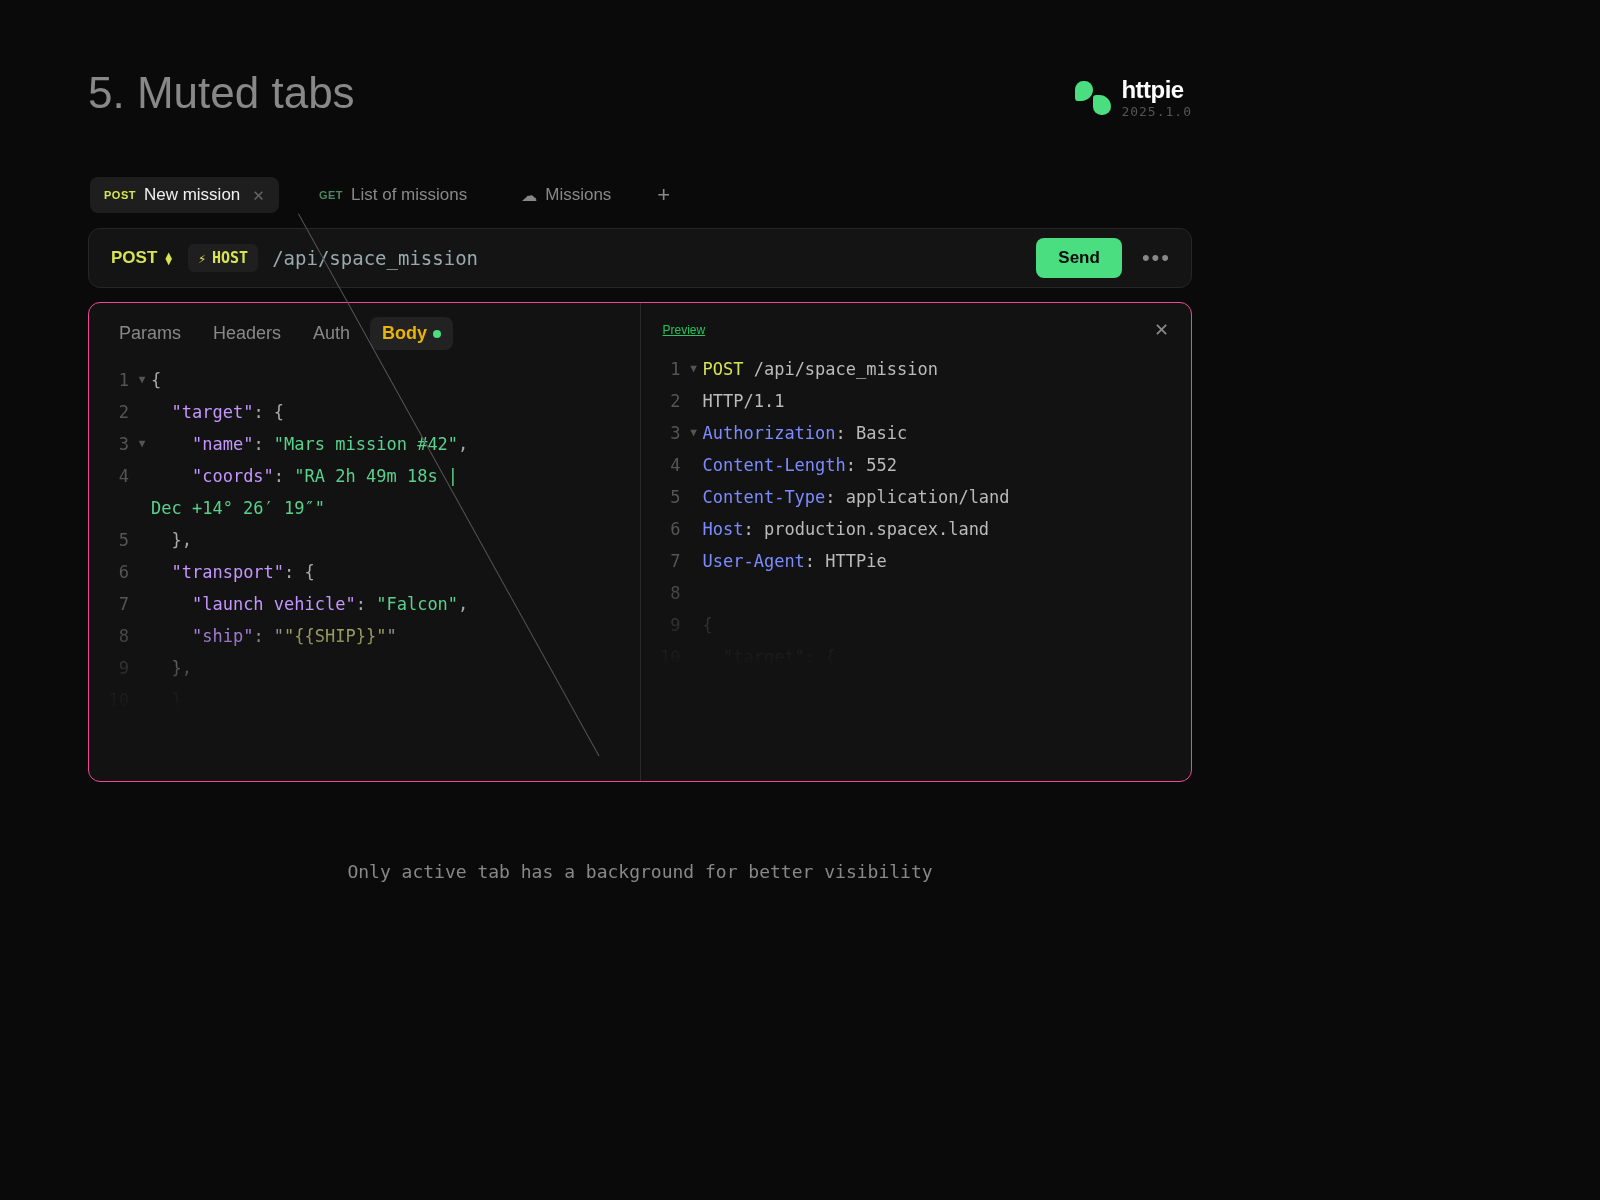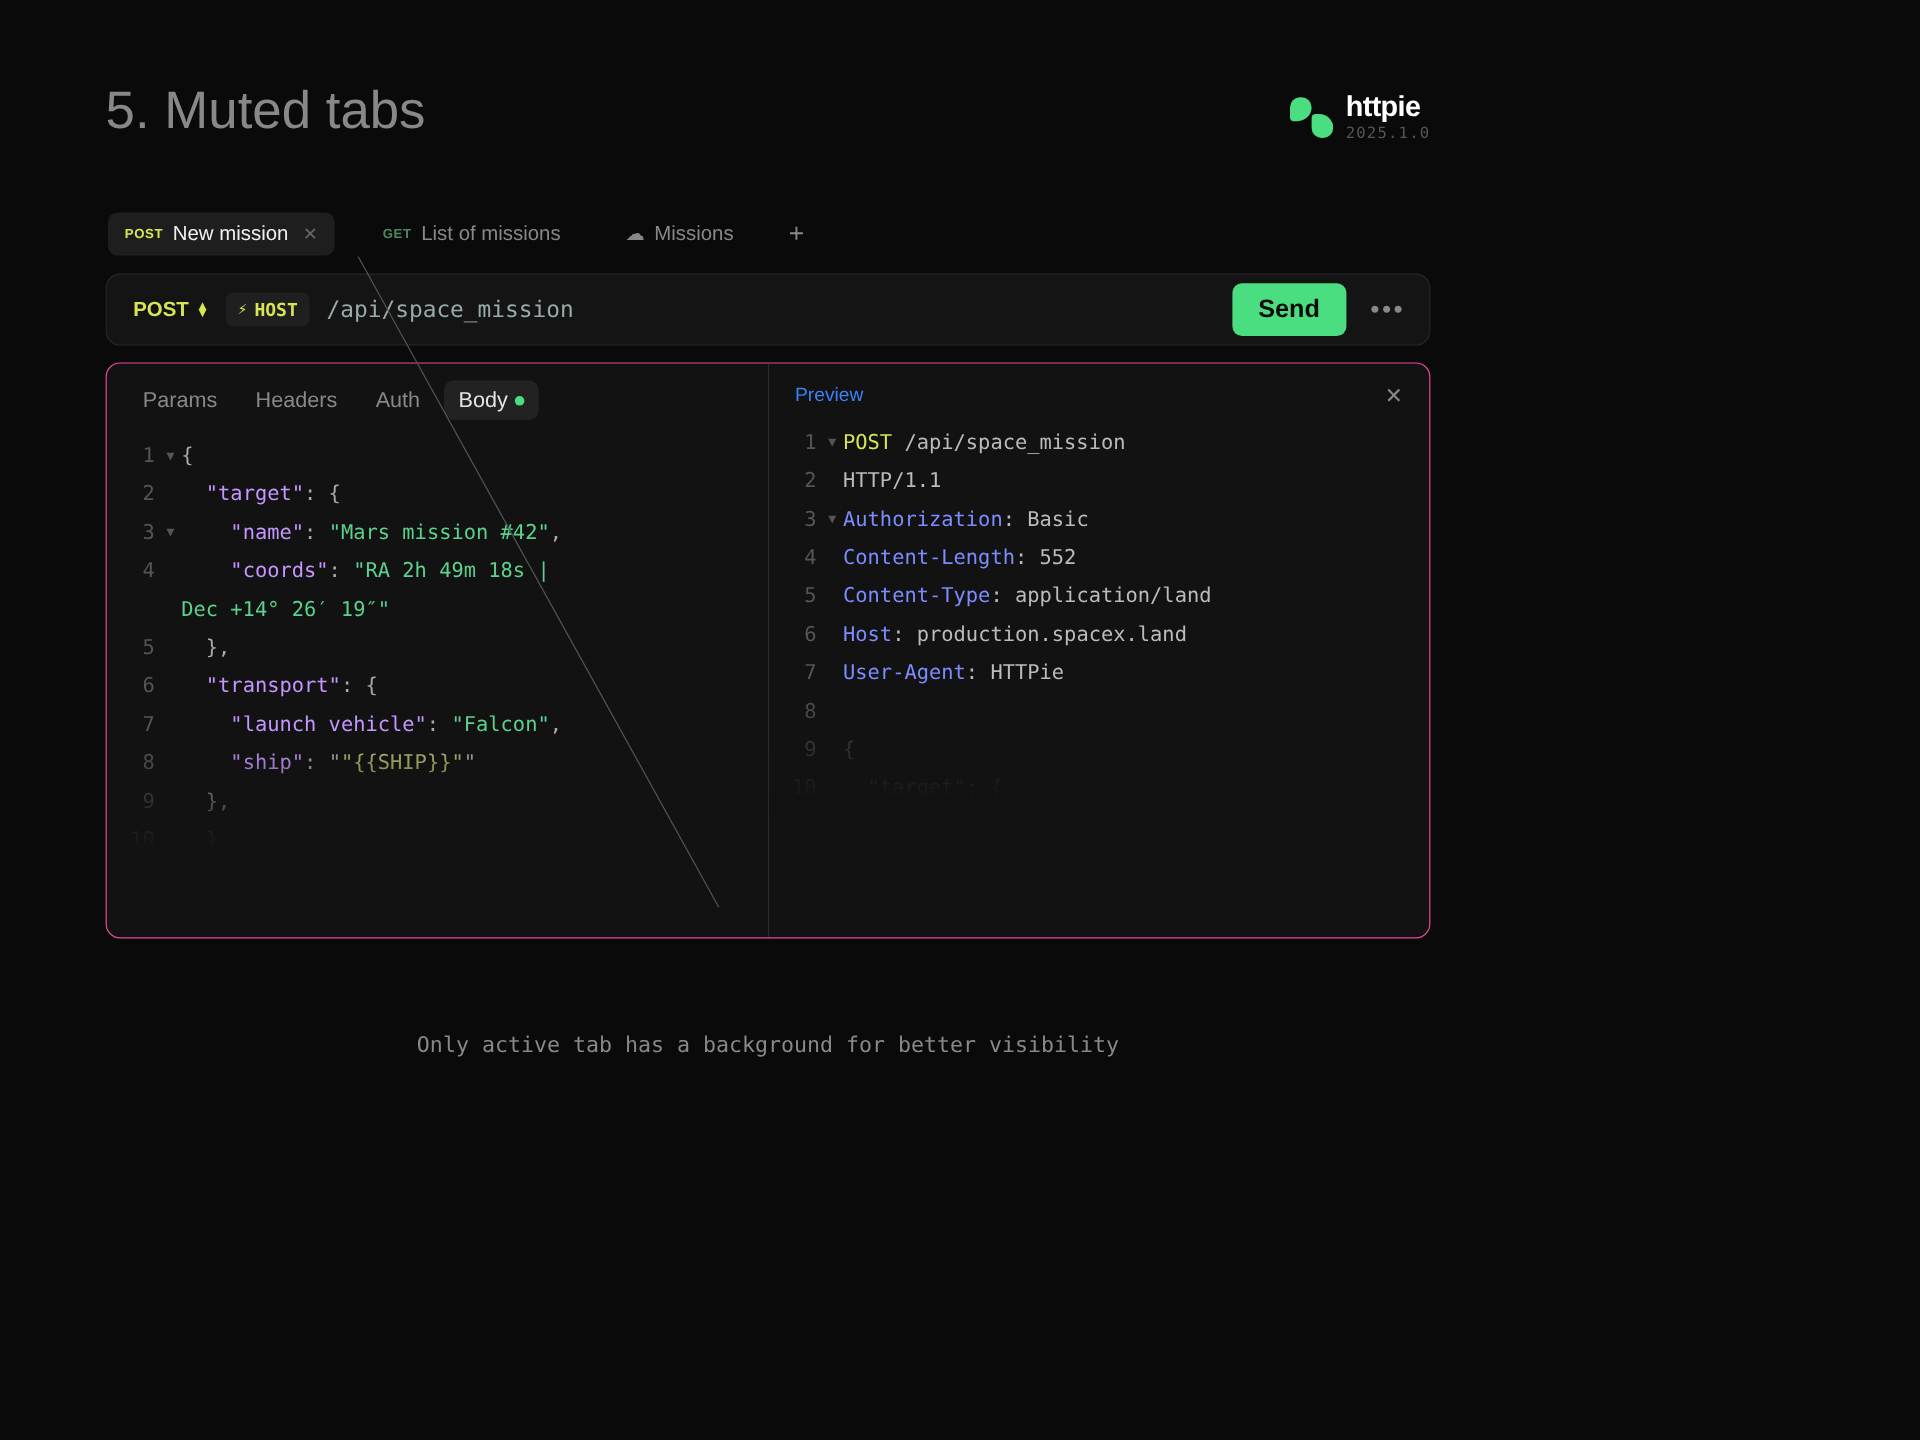--- a/index.html
+++ b/index.html
@@ -128,21 +128,21 @@
   .url-path {
     flex:1;
     color:#9aa;
     font-family: ui-monospace, Menlo, monospace;
     font-size:19px;
   }
   .send-btn {
     background:#4ade80;
     color:#0a0a0a;
     font-weight:600;
-    font-size:21px;
+    font-size:17px;
     border:none;
     border-radius:8px;
     padding:10px 22px;
     cursor:pointer;
   }
   .more-dots { color:#888; font-size:22px; letter-spacing:2px; padding:0 6px; cursor:pointer; }
 
   .panels {
     margin-top: 14px;
     background: #121212;
@@ -164,30 +164,30 @@
     background:#2a2a2a;
   }
   .panel-tabs {
     display:flex;
     align-items:center;
     gap: 8px;
     padding: 14px 18px 10px;
     font-size:18px;
   }
   .ptab { color:#888; padding:6px 12px; border-radius:8px; cursor:pointer; }
-  .ptab.active { background:#222; color:#e5e5e5; }
+  .ptab.active { background:#222; color:#eab308;font-weight:bold; }
   .ptab .dot { display:inline-block; width:8px; height:8px; border-radius:50%; background:#4ade80; margin-left:6px; vertical-align:middle; }
 
   .preview-header {
     display:flex;
     align-items:center;
     justify-content:space-between;
     padding: 16px 22px 8px;
   }
-  .preview-title { font-size:16px; color:#3b82f6; }
+  .preview-title { font-size:12px; color:#22c55e;text-decoration:underline; }
   .preview-close { color:#888; font-size:18px; cursor:pointer; }
 
   .code {
     font-family: ui-monospace, Menlo, monospace;
     font-size: 17px;
     line-height: 32px;
     padding: 4px 10px 10px 10px;
     overflow:hidden;
     position:relative;
   }

